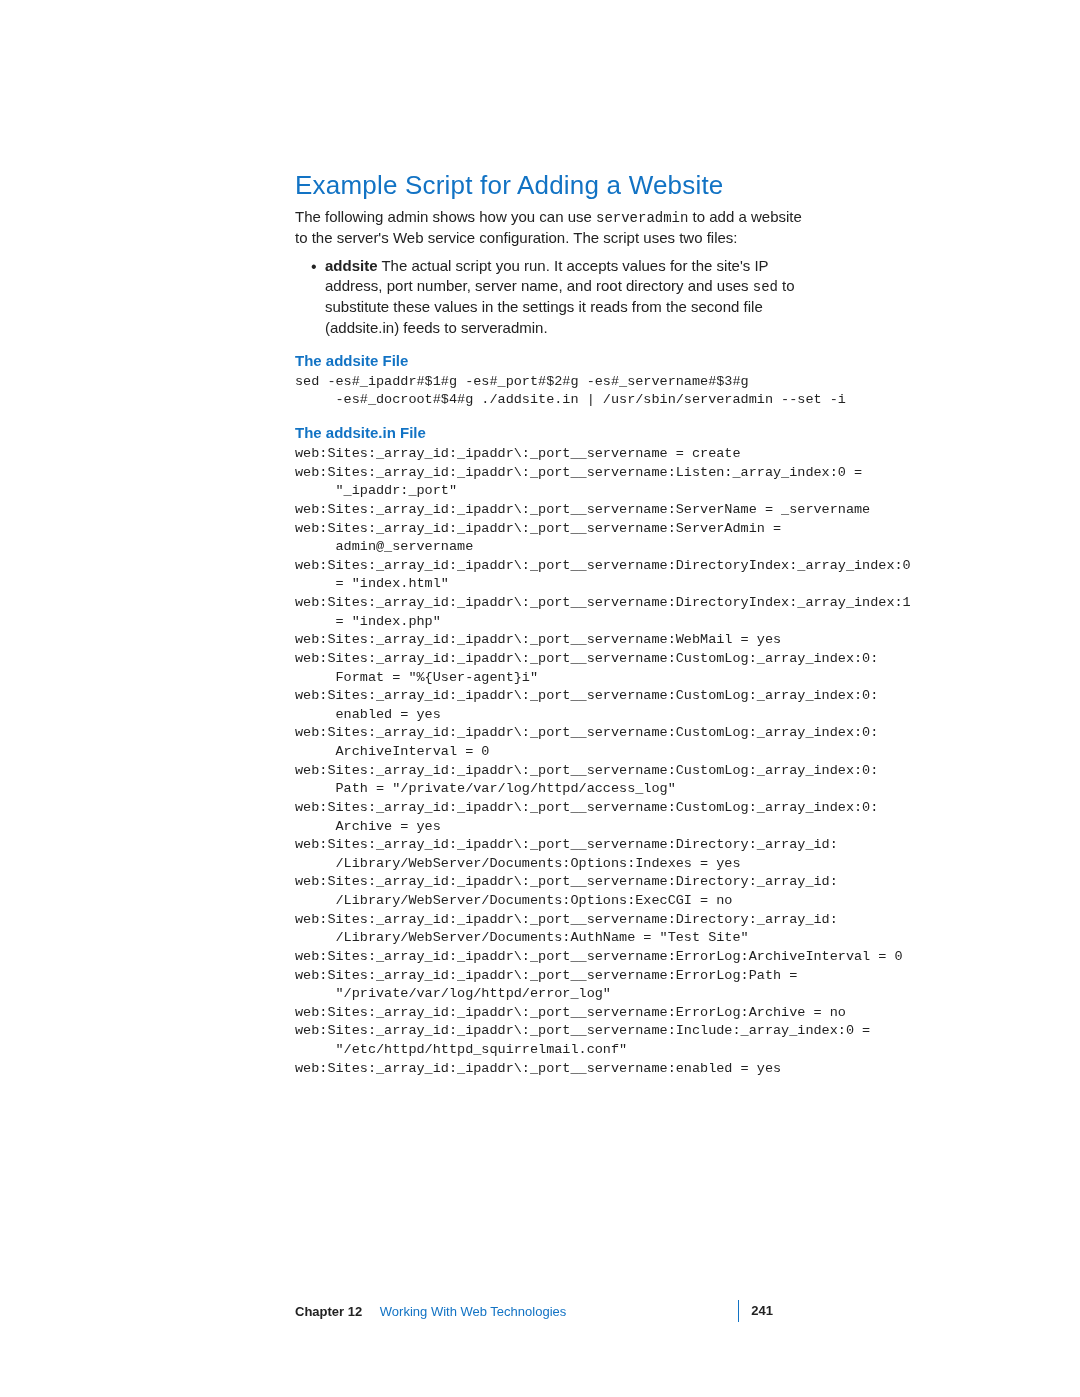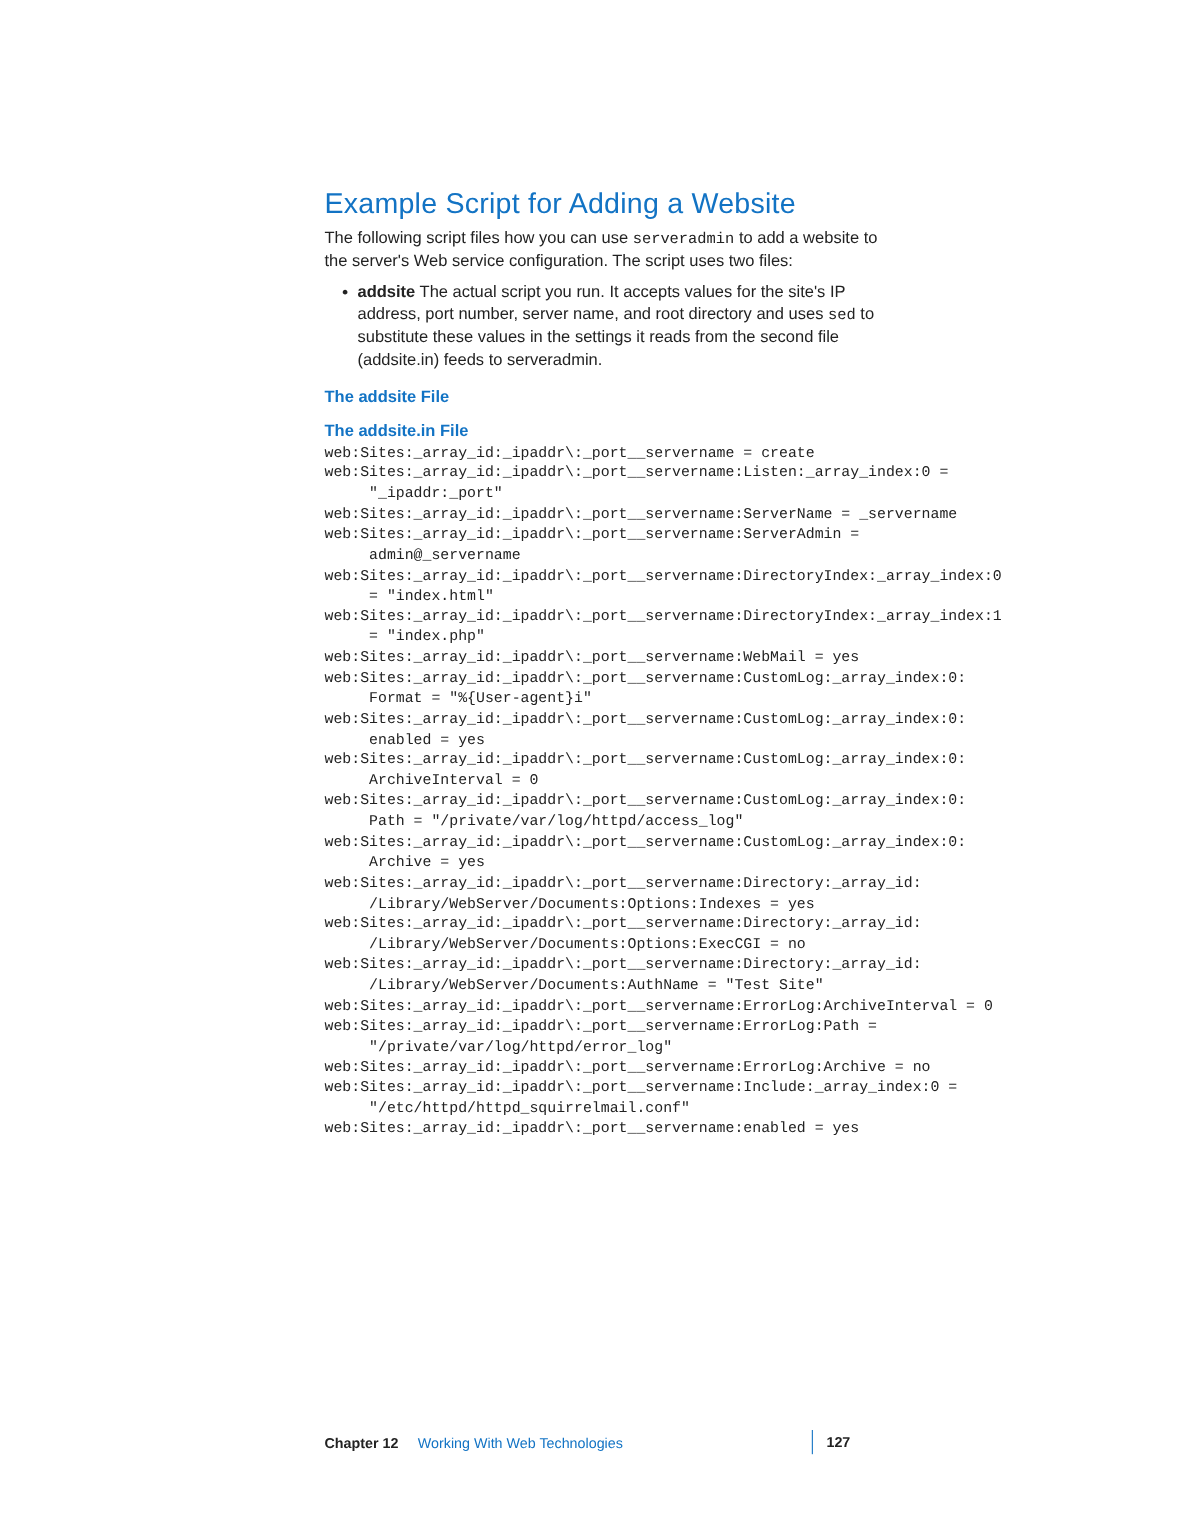--- a/index.html
+++ b/index.html
@@ -92,30 +92,32 @@
   }
 </style>
 </head>
 <body>
 
 <div class="page">
 
   <h1 class="h1">Example Script for Adding a Website</h1>
 
   <p class="body-text">
-    <span>The following script files how you can use </span><span class="mono-inline">serveradmin</span><span> to add a website to the server's Web service configuration. The script uses two files:</span>
+    <span>The following admin shows how you can use </span><span class="mono-inline">serveradmin</span><span> to add a website to the server's Web service configuration. The script uses two files:</span>
   </p>
 
   <ul class="bullets">
     <li>
       <span class="bold-run">addsite</span><span>  The actual script you run. It accepts values for the site's IP address, port number, server name, and root directory and uses </span><span class="mono-inline">sed</span><span> to substitute these values in the settings it reads from the second file (addsite.in) feeds to serveradmin.</span>
     </li>
   </ul>
 
   <div class="h2">The addsite File</div>
+  <pre class="code">sed -es#_ipaddr#$1#g -es#_port#$2#g -es#_servername#$3#g
+     -es#_docroot#$4#g ./addsite.in | /usr/sbin/serveradmin --set -i</pre>
 
   <div class="h2">The addsite.in File</div>
   <pre class="code">web:Sites:_array_id:_ipaddr\:_port__servername = create
 web:Sites:_array_id:_ipaddr\:_port__servername:Listen:_array_index:0 =
      "_ipaddr:_port"
 web:Sites:_array_id:_ipaddr\:_port__servername:ServerName = _servername
 web:Sites:_array_id:_ipaddr\:_port__servername:ServerAdmin =
      admin@_servername
 web:Sites:_array_id:_ipaddr\:_port__servername:DirectoryIndex:_array_index:0
      = "index.html"
@@ -144,16 +146,16 @@
 web:Sites:_array_id:_ipaddr\:_port__servername:ErrorLog:Archive = no
 web:Sites:_array_id:_ipaddr\:_port__servername:Include:_array_index:0 =
      "/etc/httpd/httpd_squirrelmail.conf"
 web:Sites:_array_id:_ipaddr\:_port__servername:enabled = yes</pre>
 
   <div class="footer">
     <div class="footer-left">
       <span class="chap">Chapter 12</span>
       <span class="chaptitle">Working With Web Technologies</span>
     </div>
-    <div class="footer-right">127</div>
+    <div class="footer-right">241</div>
   </div>
 
 </div>
 
 </body></html>

